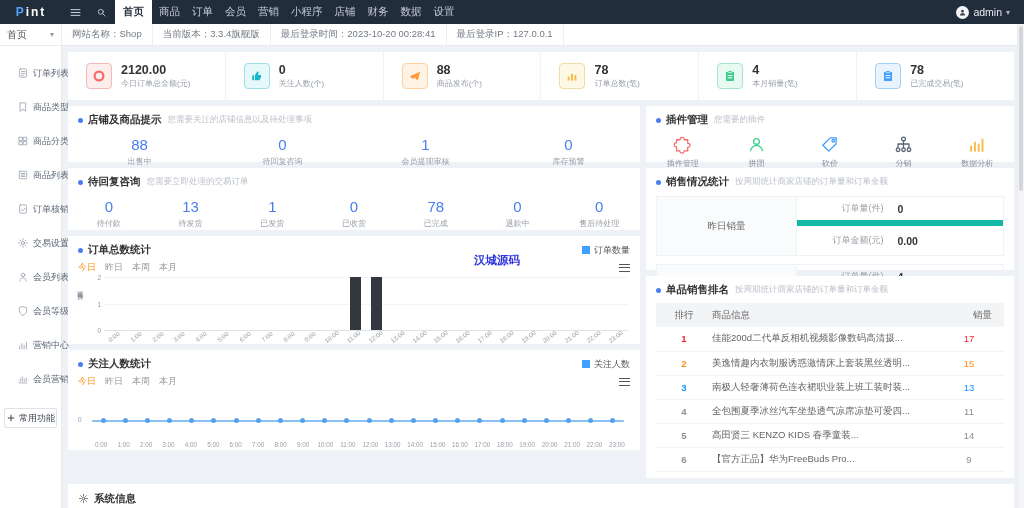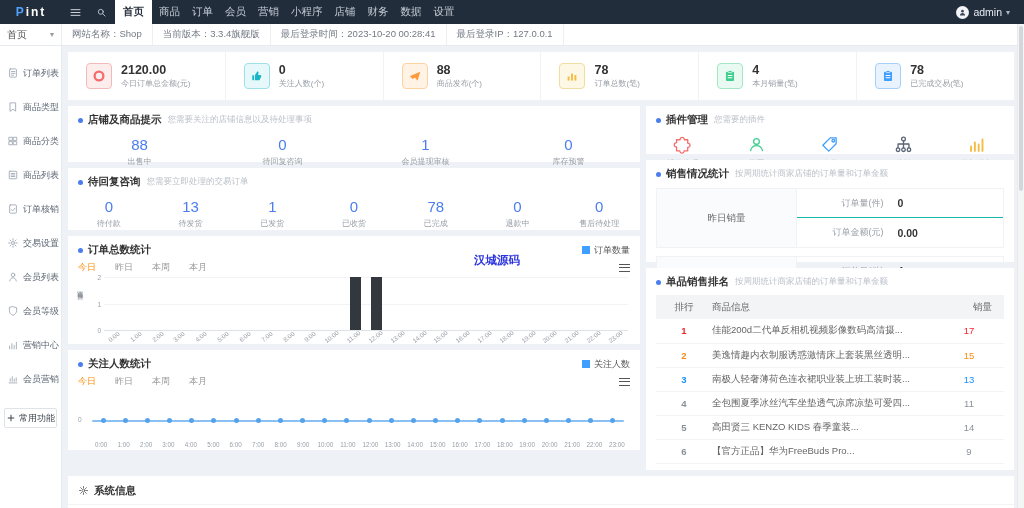--- a/index.html
+++ b/index.html
@@ -18,21 +18,21 @@
   .caret{font-size:8px;color:#aab4c2}
   
   .infobar{height:22px;background:#fff;border-bottom:1px solid #e7eaef;display:flex;align-items:stretch}
   .sselect{width:62px;border-right:1px solid #ececec;display:flex;align-items:center;justify-content:space-between;padding:0 7px;font-size:10px;color:#555;cursor:pointer}
   .sselect .caret2{font-size:8px;color:#999}
   .iitems{display:flex;align-items:stretch}
   .info-item{display:flex;align-items:center;padding:0 10px;border-right:1px solid #efefef;font-size:9.5px;color:#737a84}
   
   .main{display:flex;height:462px}
   .sidebar{width:62px;background:#fff;border-right:1px solid #e7eaef;padding-top:10px;display:flex;flex-direction:column}
-  .side-item{height:34px;display:flex;align-items:center;gap:4px;padding-left:7px;font-size:9px;color:#5c6673;cursor:pointer;white-space:nowrap}
+  .side-item{height:34px;display:flex;align-items:center;gap:4px;padding-left:17px;font-size:9px;color:#5c6673;cursor:pointer;white-space:nowrap}
   .side-item svg{flex:none}
   .side-footer{margin:12px 4px 0;border:1px solid #dfe3e8;border-radius:2px;height:20px;display:flex;align-items:center;justify-content:center;gap:3px;font-size:9px;color:#3c434d;cursor:pointer}
   .content{flex:1;padding:6px 10px 0 6px;overflow:hidden;display:flex;flex-direction:column}
   
   .cards{background:#fff;height:48px;display:flex;margin-bottom:6px;flex:none}
   .card{flex:1;display:flex;align-items:center;gap:9px;padding-left:18px;border-left:1px solid #f2f2f2;cursor:pointer}
   .card:first-child{border-left:none}
   .card-ic{width:26px;height:26px;border-radius:4px;display:flex;align-items:center;justify-content:center;border:1px solid;flex:none}
   .card-tx{display:flex;flex-direction:column;line-height:1.25}
   .card-val{font-size:12.5px;font-weight:bold;color:#333}
@@ -54,27 +54,27 @@
   .stat{flex:1;text-align:center;cursor:pointer}
   .stat-val{font-size:15px;color:#4a7df0}
   .stat-lab{font-size:8px;color:#9aa0a8;margin-top:3px}
   
   .plug-row{display:flex;padding:5px 0 8px}
   .plug{flex:1;display:flex;flex-direction:column;align-items:center;gap:4px;font-size:8px;color:#8b919a;cursor:pointer}
   
   .sales-group-row{display:flex;margin:4px 10px 8px;border:1px solid #f1f2f4}
   .sg-left{width:140px;background:#fafbfc;display:flex;align-items:center;justify-content:center;font-size:9.5px;color:#666;border-right:1px solid #f1f2f4}
   .sg-right{flex:1}
-  .sg-m{display:flex;align-items:center;height:29px;border-bottom:1px solid #14b8a6}
+  .sg-m{display:flex;align-items:center;height:29px;border-bottom:6px solid #14b8a6}
   .sg-m:last-child{border-bottom:none}
   .sg-ml{width:42%;text-align:right;font-size:9px;color:#9aa0a8}
   .sg-mv{margin-left:14px;font-size:10.5px;font-weight:bold;color:#333}
   
   .chartp{position:relative}
-  .ctabs{display:flex;align-items:center;gap:19px;padding:1px 10px 0;font-size:9px;color:#999}
+  .ctabs{display:flex;align-items:center;gap:9px;padding:1px 10px 0;font-size:9px;color:#999}
   .ctab{cursor:pointer}
   .ctab.active{color:#ff8a00}
   .menu-ic{margin-left:auto;width:11px;height:8px;border-top:1.5px solid #555;border-bottom:1.5px solid #555;position:relative;cursor:pointer}
   .menu-ic::after{content:"";position:absolute;left:0;right:0;top:2.2px;border-top:1.5px solid #555}
   .wm{position:absolute;left:71%;top:17px;font-size:11.5px;font-weight:bold;color:#2c35dd;z-index:3;cursor:pointer;text-decoration:none}
   .ochart{height:54px;margin:3px 12px 0 6px;display:flex}
   .oy{width:30px;position:relative;flex:none}
   .ylab{position:absolute;left:2px;top:50%;transform:translateY(-50%) rotate(180deg);writing-mode:vertical-rl;font-size:6.5px;color:#8b919a;letter-spacing:1px}
   .oticks{position:absolute;right:3px;top:-3px;bottom:-3px;display:flex;flex-direction:column;justify-content:space-between;align-items:flex-end;font-size:6.5px;color:#9aa0a8}
   .oplot{flex:1;position:relative;border-bottom:1px solid #dfe3e8}
@@ -618,21 +618,21 @@
               <span>19:00</span>
               <span>20:00</span>
               <span>21:00</span>
               <span>22:00</span>
               <span>23:00</span>
             </div>
         </div>
       </div>
 
       <div class="col r">
-        <div class="panel" style="height:48px">
+        <div class="panel" style="height:56px">
           <div class="p-head">
             <i class="dot"></i>
             <b class="p-title">插件管理</b>
             <span class="p-sub">您需要的插件</span>
           </div>
           <div class="plug-row" id="plug-items">
               <div class="plug">
                 <span>
                   <svg width="19" height="19" viewBox="0 0 16 16" style="color:#f56c6c;display:block" stroke-width="1.1" stroke-linecap="round" stroke-linejoin="round">
                     <path stroke="currentColor" fill="none" d="M6.1 3.3c.3-1.7 3-1.7 3.3 0l.1.7h2.9v2.9l.7.1c1.7.3 1.7 3 0 3.3l-.7.1v2.9H9.3l-.1.7c-.3 1.7-3 1.7-3.3 0l-.1-.7H3V10l-.7-.1c-1.7-.3-1.7-3 0-3.3L3 6.5V4h3z"></path>

